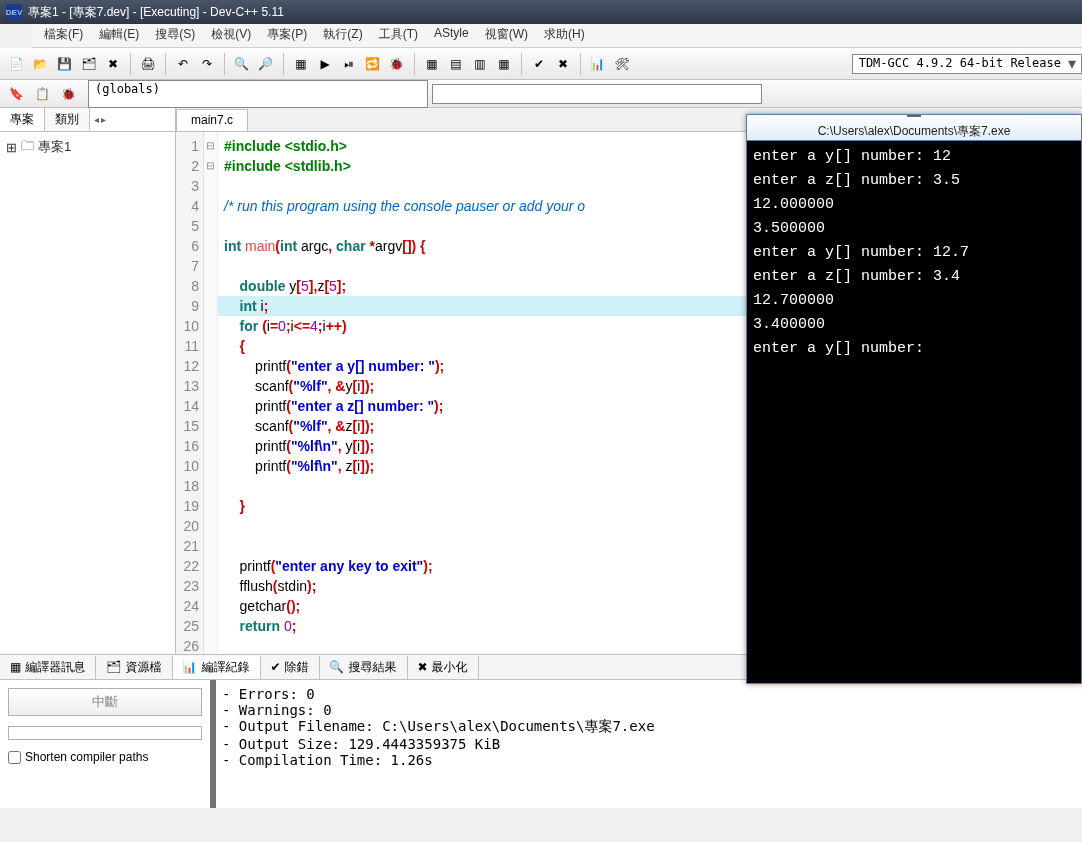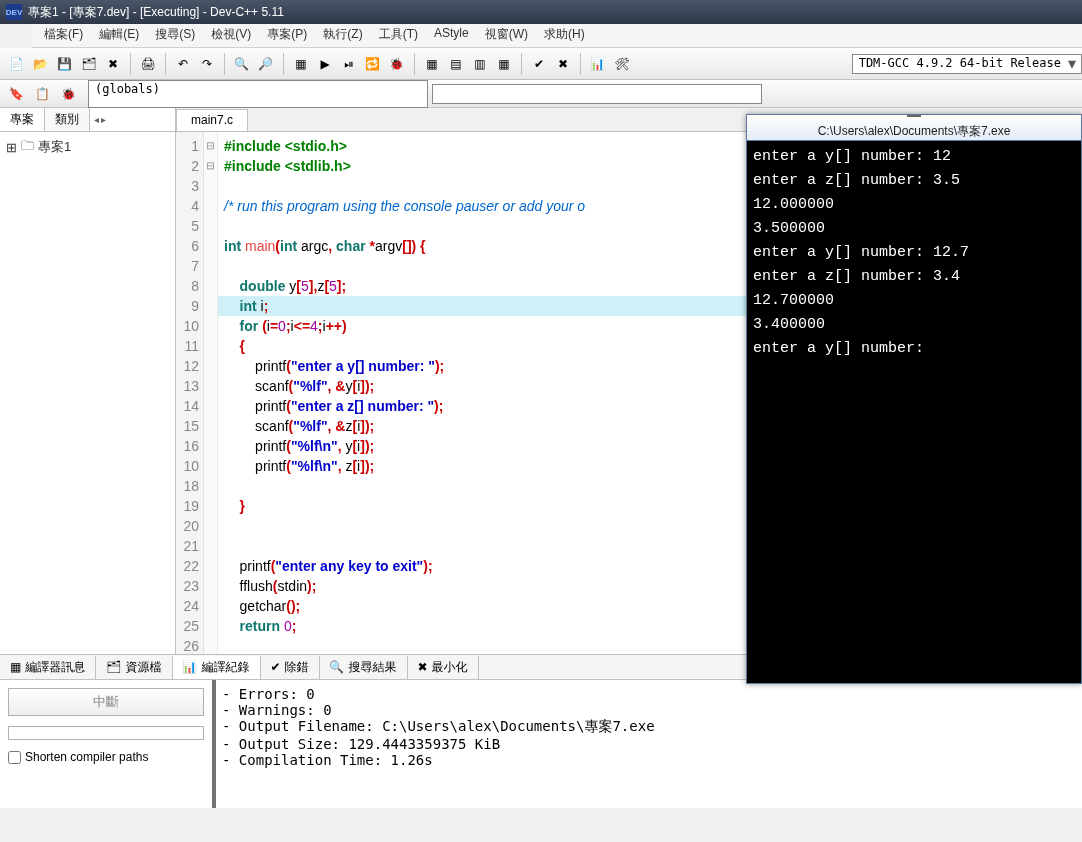--- a/index.html
+++ b/index.html
@@ -53,21 +53,21 @@
 .op { color: #cc0000; font-weight: bold; }
 .fn { color: #ef4444; }
 
 
 .bottomtabs { height: 26px; border-top: 1px solid #c0c0c0; border-bottom: 1px solid #c0c0c0; background: #f5f5f5; display: flex; align-items: center; font-size: 12px; }
 .bottomtab { padding: 3px 10px; border-right: 1px solid #c0c0c0; display: inline-flex; align-items: center; gap: 4px; cursor: pointer; }
 .bottomtab.active { background: #fff; }
 
 
 .bottompanel { height: 128px; display: flex; background: #fff; }
-.bottomleft { width: 216px; border-right: 4px solid #737373; padding: 8px; display: flex; flex-direction: column; gap: 10px; }
+.bottomleft { width: 216px; border-right: 6px solid #737373; padding: 8px; display: flex; flex-direction: column; gap: 10px; }
 .btn-stop { height: 28px; border: 1px solid #b0b0b0; background: linear-gradient(#fff,#eee); font-size: 13px; color: #888; }
 .progress { height: 14px; border: 1px solid #b0b0b0; background: #fff; }
 .chk { font-size: 12px; display: flex; align-items: center; gap: 4px; }
 .output { flex: 1; font-family: Consolas, monospace; font-size: 14px; padding: 6px; white-space: pre; overflow: auto; }
 
 
 .console { position: absolute; top: 114px; left: 746px; width: 336px; height: 570px; background: #000; border: 1px solid #5a7aa0; box-shadow: 0 0 6px rgba(0,0,0,0.4); }
 .console-title { height: 26px; background: linear-gradient(#fff,#e4ecf7); border-bottom: 1px solid #5a7aa0; display: flex; align-items: center; padding: 0 6px; font-size: 12px; color: #222; gap: 6px; flex-direction: column; }
 .console-title .cicon { width: 14px; height: 14px; background: #000; border: 1px solid #666; }
 .console-body { font-family: Consolas, "Courier New", monospace; font-size: 15px; color: #fff; padding: 4px 6px; line-height: 24px; white-space: pre; }

